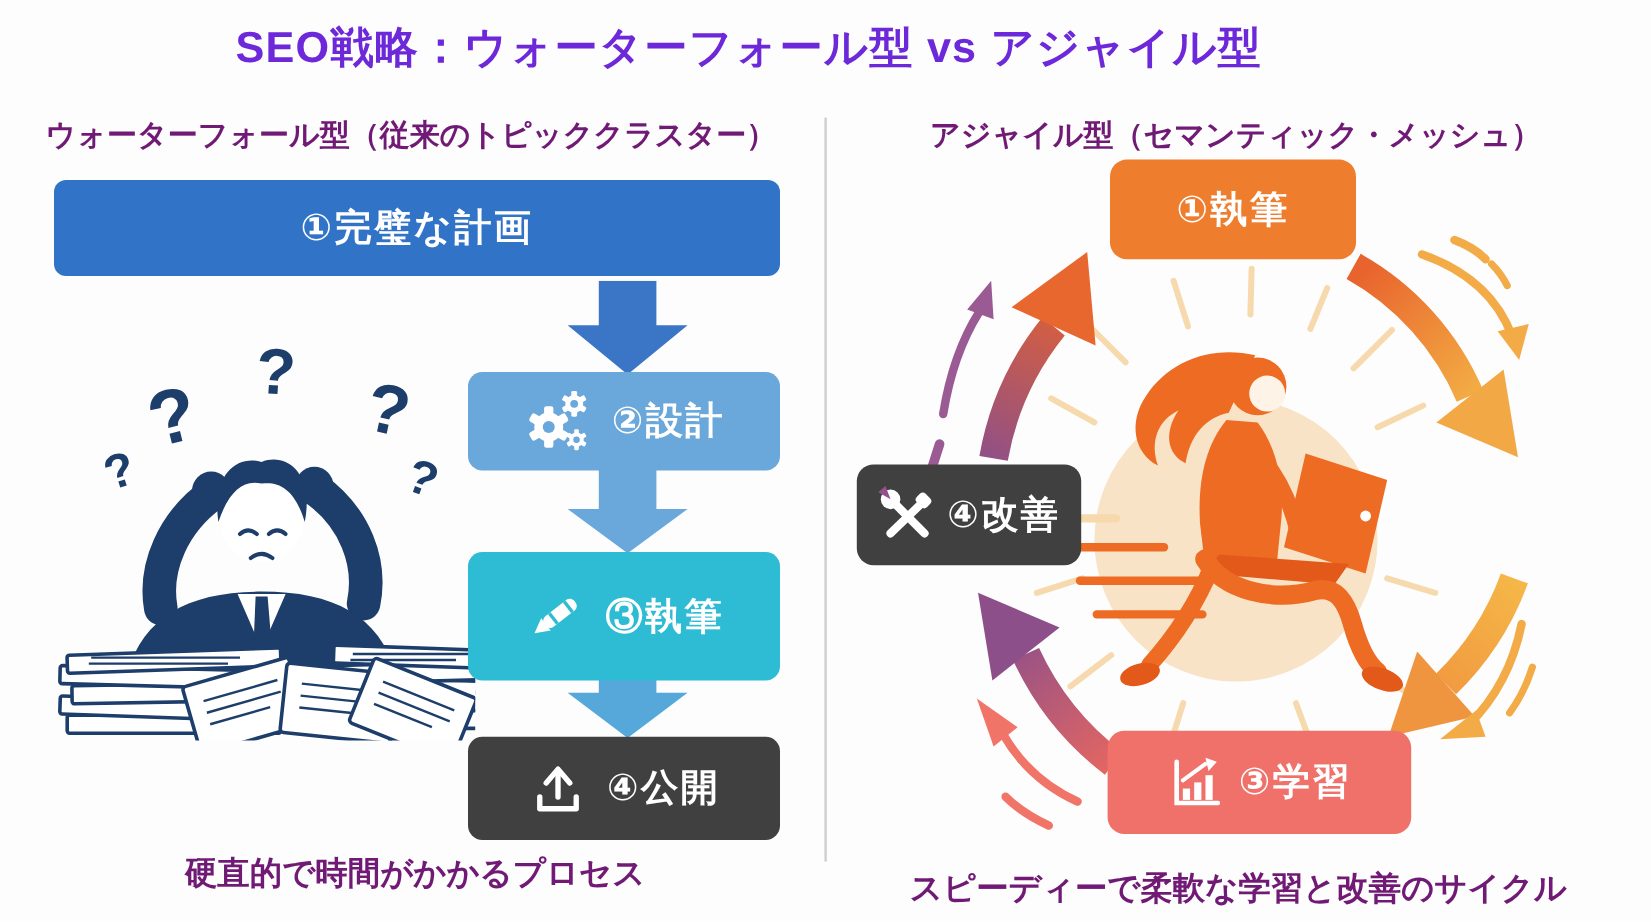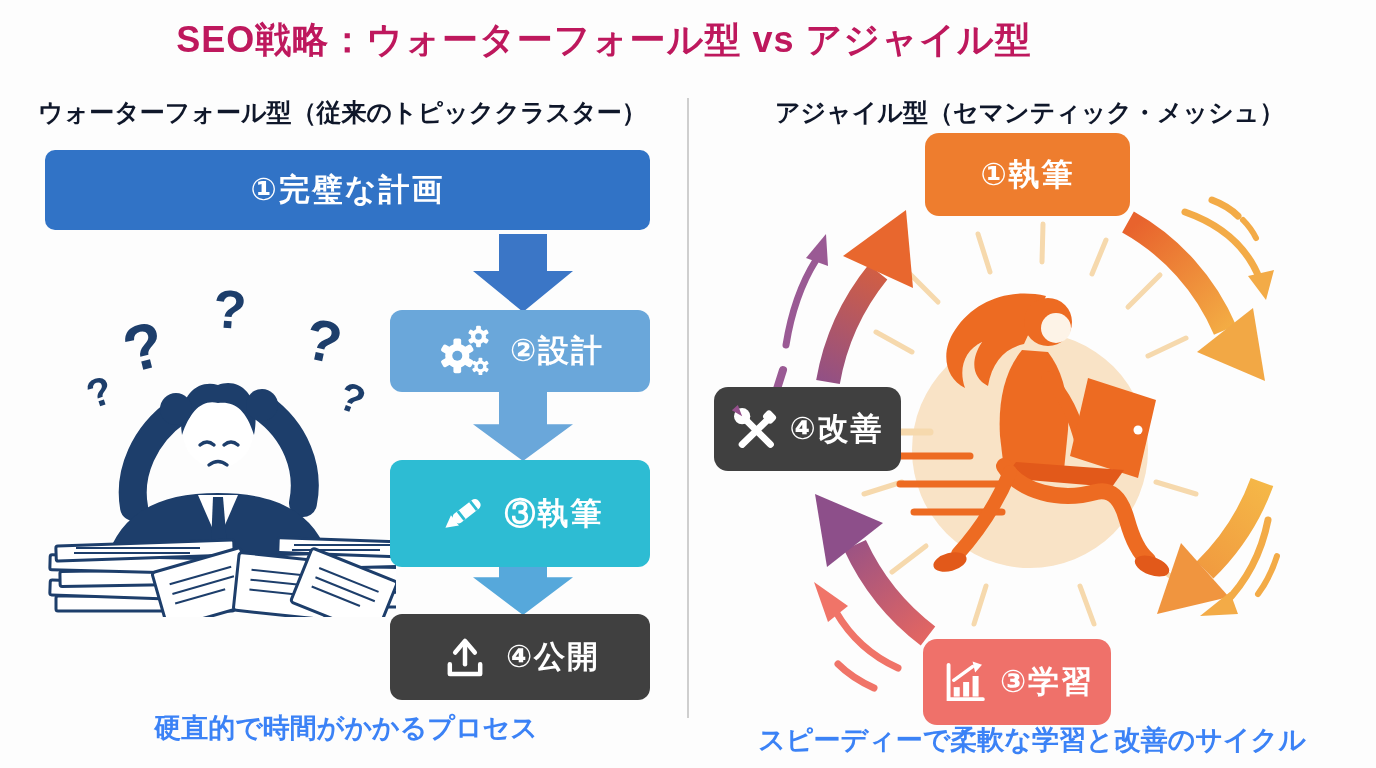--- a/index.html
+++ b/index.html
@@ -7,33 +7,33 @@
     font-family:"Liberation Sans","DejaVu Sans",sans-serif;
     background:#ffffff;
   }
   .canvas{
     position:relative;width:1376px;height:768px;overflow:hidden;
     background:#fdfdfd;color:#111;
   }
   .abs{position:absolute;}
   .title{
     left:0;top:16px;width:1208px;text-align:center;
-    font-size:36px;font-weight:bold;letter-spacing:1px;color:#be185d;margin:0;
+    font-size:36px;font-weight:bold;letter-spacing:1px;color:#6d28d9;margin:0;padding-left:20px;
   }
   .panel-header{
-    top:96px;font-size:25px;font-weight:bold;color:#0f172a;white-space:nowrap;
+    top:96px;font-size:25px;font-weight:bold;color:#701a75;white-space:nowrap;
   }
   .divider{left:687px;top:98px;width:2px;height:620px;background:#cfcfcf;}
   .step-box{
     display:flex;align-items:center;justify-content:center;gap:16px;
     border-radius:12px;color:#fff;z-index:2;
   }
   .step-label{font-size:31px;font-weight:bold;letter-spacing:2px;white-space:nowrap;}
   .caption{
-    top:710px;font-size:27px;font-weight:bold;color:#3b82f6;text-align:center;white-space:nowrap;
+    top:710px;font-size:27px;font-weight:bold;color:#701a75;text-align:center;white-space:nowrap;
   }
   .warrow{z-index:1;}
   svg{display:block;}
 </style>
 </head>
 <body>
 
 <div class="canvas">
 
   <h1 class="abs title">SEO戦略：ウォーターフォール型 vs アジャイル型</h1>
@@ -281,21 +281,21 @@
       <ellipse cx="1152" cy="566" rx="18" ry="9" fill="#e2591a" transform="rotate(20 1152 566)"></ellipse>
       <ellipse cx="950" cy="562" rx="17" ry="9" fill="#e2591a" transform="rotate(-15 950 562)"></ellipse>
     </g>
   </svg>
 
   <div class="abs step-box" style="left: 925px; top: 133px; width: 205px; height: 83px; border-radius: 14px; background-color: rgb(238, 125, 46);">
     <span class="step-label">①執筆</span>
   </div>
 
 
-  <div class="abs step-box" style="left: 923px; top: 609px; width: 188px; height: 86px; border-radius: 14px; gap: 12px; background-color: rgb(239, 113, 106); margin-top: 30px;">
+  <div class="abs step-box" style="left: 923px; top: 609px; width: 253px; height: 86px; border-radius: 14px; gap: 12px; background-color: rgb(239, 113, 106);">
     <svg width="48" height="48" viewBox="0 0 56 56">
       <path d="M10 8 V48 H50" stroke="#fff" stroke-width="4.5" fill="none" stroke-linecap="round"></path>
       <rect x="16" y="34" width="7" height="11" fill="#fff"></rect>
       <rect x="27" y="28" width="7" height="17" fill="#fff"></rect>
       <rect x="38" y="21" width="7" height="24" fill="#fff"></rect>
       <path d="M16 26 L38 10" stroke="#fff" stroke-width="4" fill="none" stroke-linecap="round"></path>
       <polygon points="38,4 49,8 41,17" fill="#fff"></polygon>
     </svg>
     <span class="step-label">③学習</span>
   </div>

